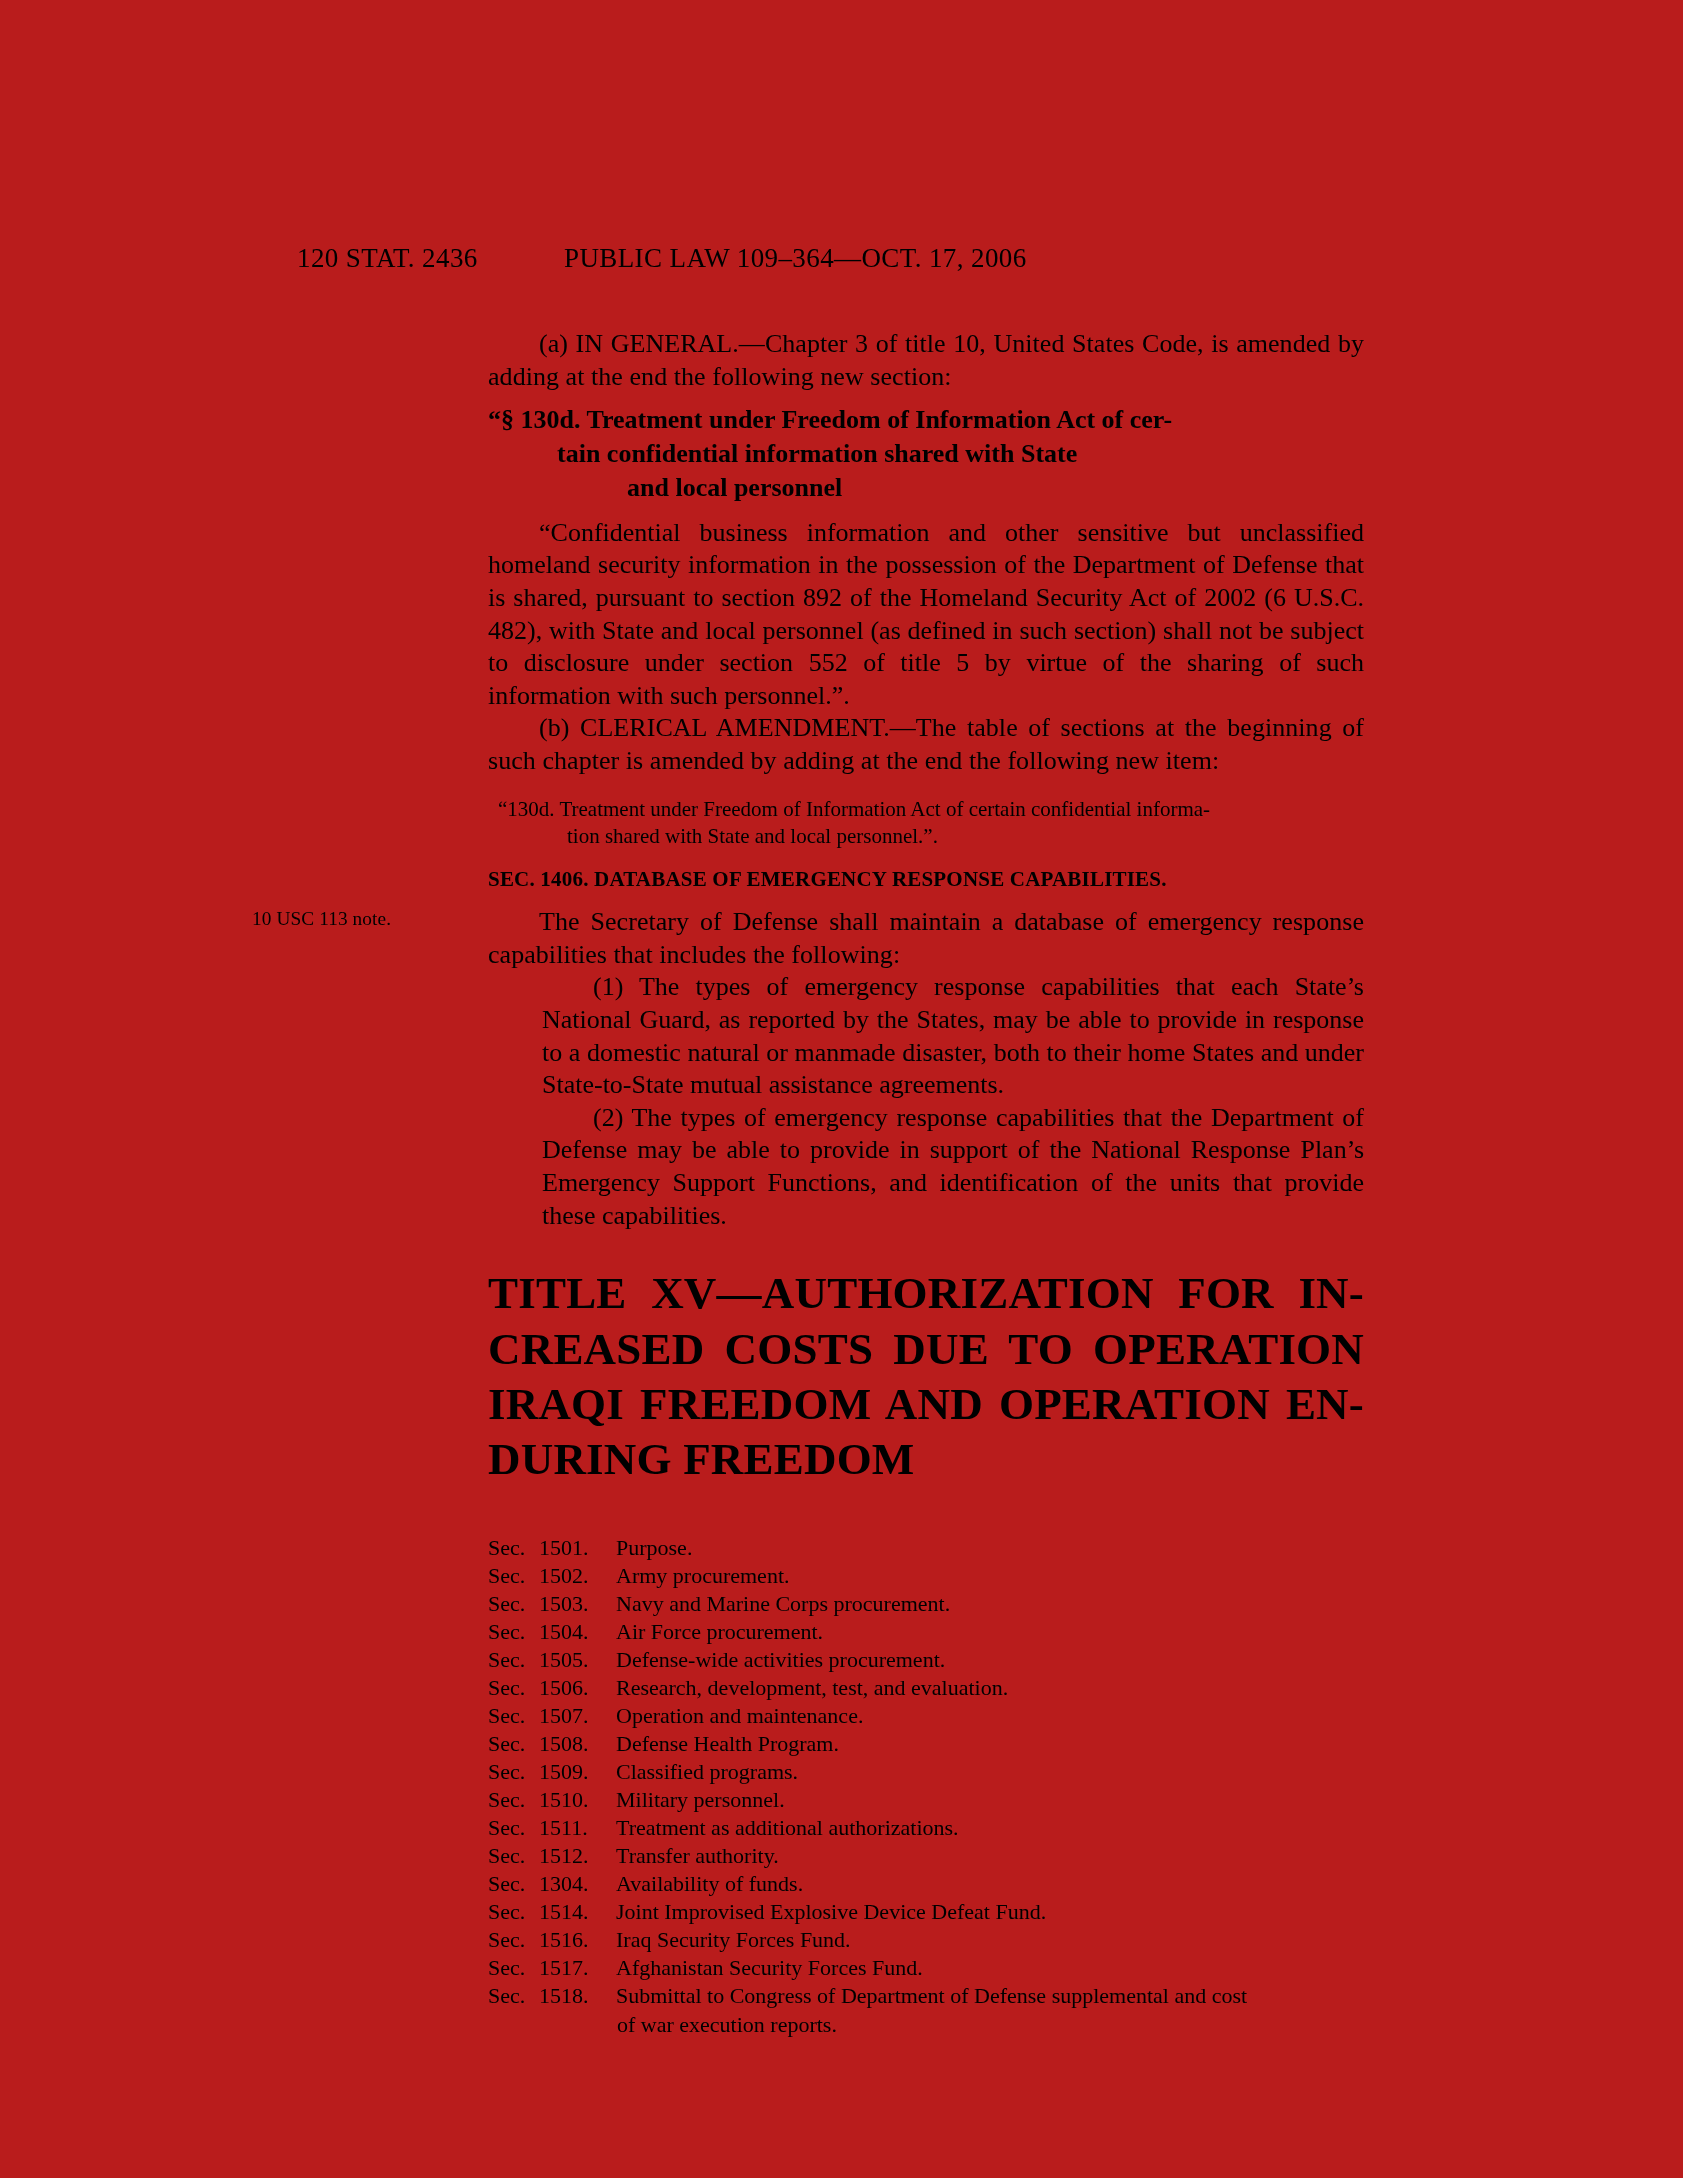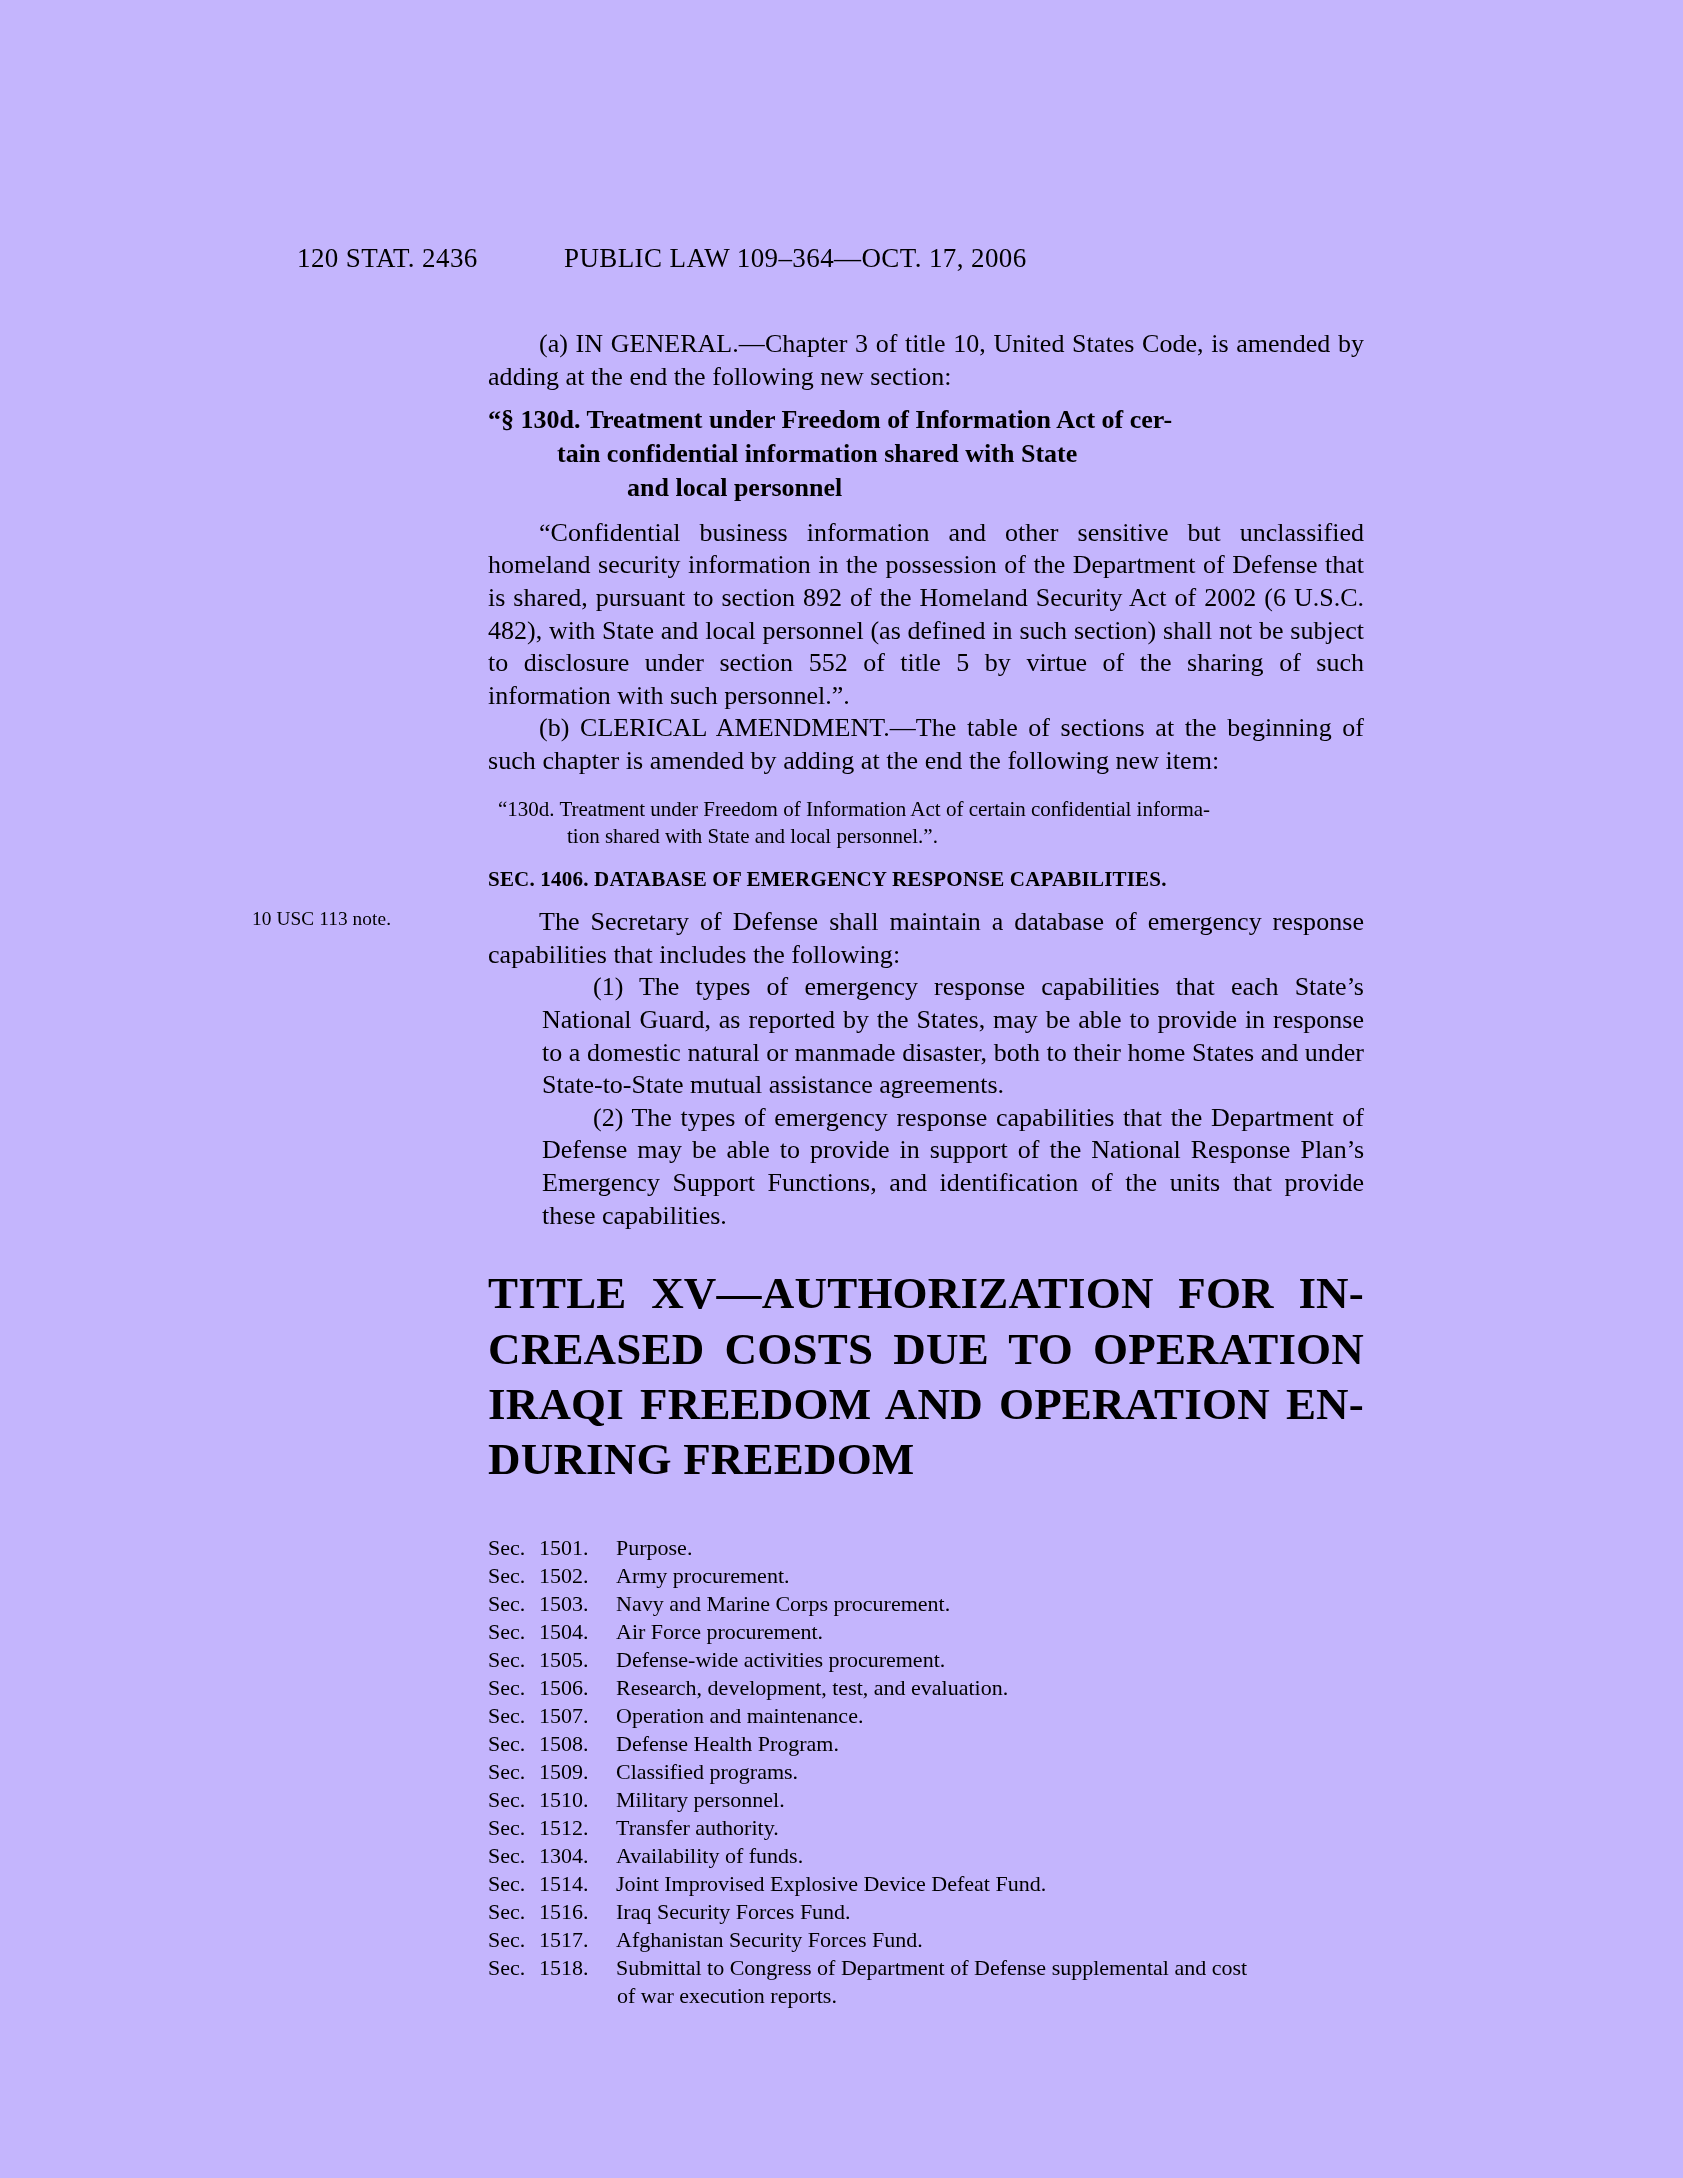--- a/index.html
+++ b/index.html
@@ -4,21 +4,21 @@
 <style>
   html, body {
     margin: 0;
     padding: 0;
     background: #ffffff;
   }
   .page {
     position: relative;
     width: 1683px;
     height: 2178px;
-    background: #c4b5fd;
+    background: #b91c1c;
     font-family: "Liberation Serif", serif;
     color: #000000;
     overflow: hidden;
   }
 
   
   .running-head {
     position: absolute;
     top: 243px;
     left: 297px;
@@ -235,20 +235,21 @@
       <span class="toc-row"><span class="sec-label">Sec.</span><span class="sec-num">1506.</span><span class="sec-title">Research, development, test, and evaluation.</span></span>
 
       <span class="toc-row"><span class="sec-label">Sec.</span><span class="sec-num">1507.</span><span class="sec-title">Operation and maintenance.</span></span>
 
       <span class="toc-row"><span class="sec-label">Sec.</span><span class="sec-num">1508.</span><span class="sec-title">Defense Health Program.</span></span>
 
       <span class="toc-row"><span class="sec-label">Sec.</span><span class="sec-num">1509.</span><span class="sec-title">Classified programs.</span></span>
 
       <span class="toc-row"><span class="sec-label">Sec.</span><span class="sec-num">1510.</span><span class="sec-title">Military personnel.</span></span>
 
+      <span class="toc-row"><span class="sec-label">Sec.</span><span class="sec-num">1511.</span><span class="sec-title">Treatment as additional authorizations.</span></span>
 
       <span class="toc-row"><span class="sec-label">Sec.</span><span class="sec-num">1512.</span><span class="sec-title">Transfer authority.</span></span>
 
       <span class="toc-row"><span class="sec-label">Sec.</span><span class="sec-num">1304.</span><span class="sec-title">Availability of funds.</span></span>
 
       <span class="toc-row"><span class="sec-label">Sec.</span><span class="sec-num">1514.</span><span class="sec-title">Joint Improvised Explosive Device Defeat Fund.</span></span>
 
 
       <span class="toc-row"><span class="sec-label">Sec.</span><span class="sec-num">1516.</span><span class="sec-title">Iraq Security Forces Fund.</span></span>
 

